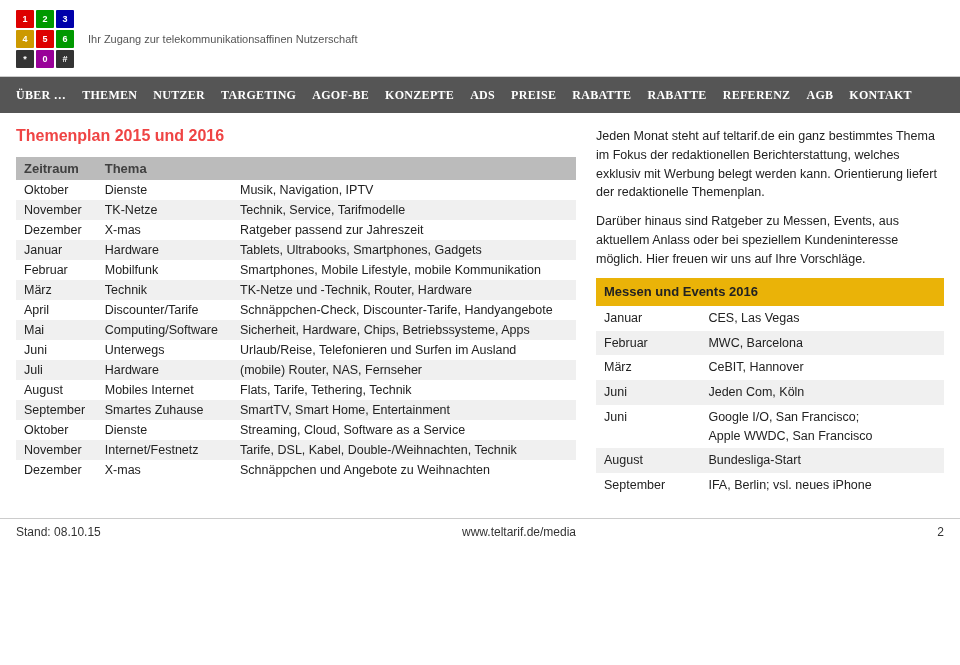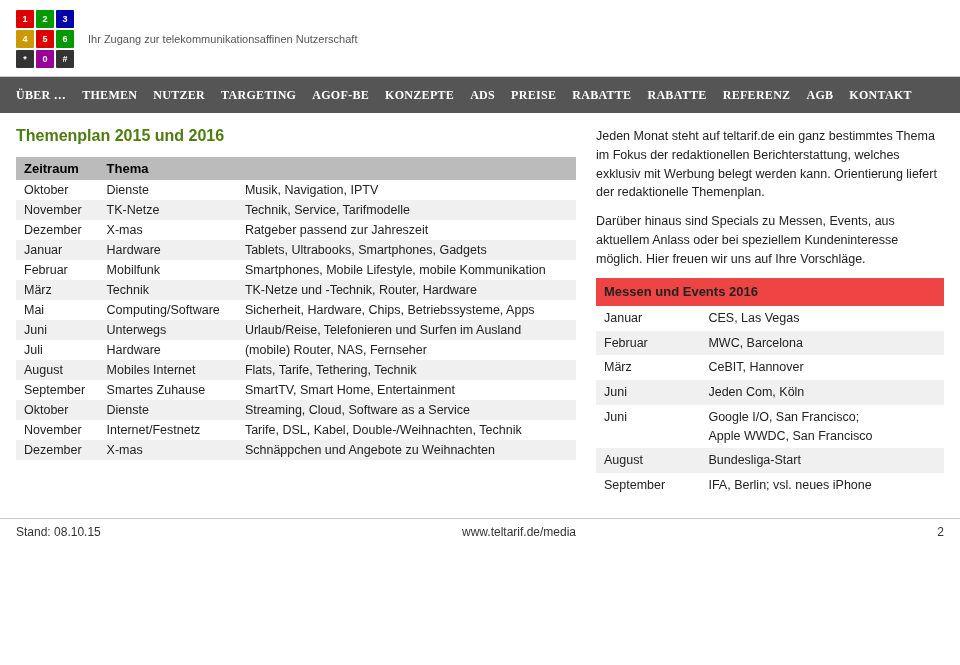--- a/index.html
+++ b/index.html
@@ -83,38 +83,38 @@
     }
 
     
     .left-section {
       flex: 0 0 560px;
     }
     .page-title {
       font-size: 16px;
       font-weight: bold;
       margin-bottom: 12px;
-      color: #4d7c0f;
+      color: #ef4444;
     }
 
     
     .themen-table {
       width: 100%;
       border-collapse: collapse;
       font-size: 12.5px;
     }
     .themen-table thead tr {
       background: #bbb;
     }
     .themen-table thead th {
       padding: 4px 8px;
       text-align: left;
       font-weight: bold;
       font-size: 13px;
-      color: #000000;
+      color: #404040;
     }
     .themen-table tbody tr:nth-child(odd) {
       background: #fff;
     }
     .themen-table tbody tr:nth-child(even) {
       background: #f0f0f0;
     }
     .themen-table tbody td {
       padding: 3px 8px;
       vertical-align: top;
@@ -133,21 +133,21 @@
       flex: 1;
       font-size: 12.5px;
       line-height: 1.5;
     }
     .right-section p {
       margin-bottom: 10px;
     }
     .right-section strong { font-weight: normal; }
 
     .messen-title {
-      background: #ef4444;
+      background: #eab308;
       font-weight: bold;
       font-size: 13px;
       padding: 4px 8px;
       margin-top: 4px;
       margin-bottom: 0;
     }
     .messen-table {
       width: 100%;
       border-collapse: collapse;
       font-size: 12.5px;
@@ -248,20 +248,25 @@
       <td>Februar</td>
       <td>Mobilfunk</td>
       <td>Smartphones, Mobile Lifestyle, mobile Kommunikation</td>
     </tr>
           <tr>
       <td>März</td>
       <td>Technik</td>
       <td>TK-Netze und -Technik, Router, Hardware</td>
     </tr>
           <tr>
+      <td>April</td>
+      <td>Discounter/Tarife</td>
+      <td>Schnäppchen-Check, Discounter-Tarife, Handyangebote</td>
+    </tr>
+          <tr>
       <td>Mai</td>
       <td>Computing/Software</td>
       <td>Sicherheit, Hardware, Chips, Betriebssysteme, Apps</td>
     </tr>
           <tr>
       <td>Juni</td>
       <td>Unterwegs</td>
       <td>Urlaub/Reise, Telefonieren und Surfen im Ausland</td>
     </tr>
           <tr>
@@ -296,21 +301,21 @@
     </tr>
         </tbody>
     </table>
   </div>
 
   <div class="right-section">
     <p>
       <span>Jeden Monat steht auf teltarif.de ein ganz bestimmtes Thema im Fokus der redaktionellen Berichterstattung, welches </span><strong>exklusiv mit Werbung</strong><span> belegt werden kann. Orientierung liefert der redaktionelle Themenplan.</span>
     </p>
     <p>
-      <span>Darüber hinaus sind </span><strong>Specials</strong><span> zu Messen, Events, aus aktuellem Anlass oder bei speziellem Kundeninteresse möglich. Hier freuen wir uns auf Ihre Vorschläge.</span>
+      <span>Darüber hinaus sind </span><strong>Ratgeber</strong><span> zu Messen, Events, aus aktuellem Anlass oder bei speziellem Kundeninteresse möglich. Hier freuen wir uns auf Ihre Vorschläge.</span>
     </p>
     <div class="messen-title">Messen und Events 2016</div>
     <table class="messen-table">
       <tbody id="messen-tbody">
       <tr>
       <td>Januar</td>
       <td>CES, Las Vegas</td>
     </tr>
           <tr>
       <td>Februar</td>

